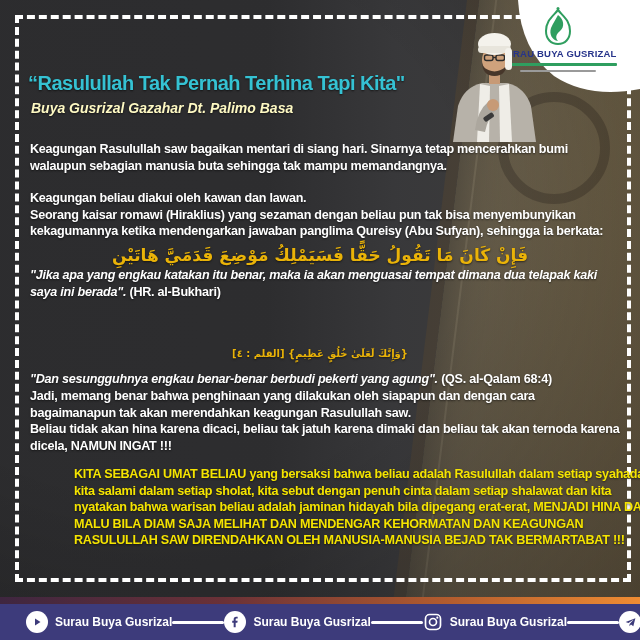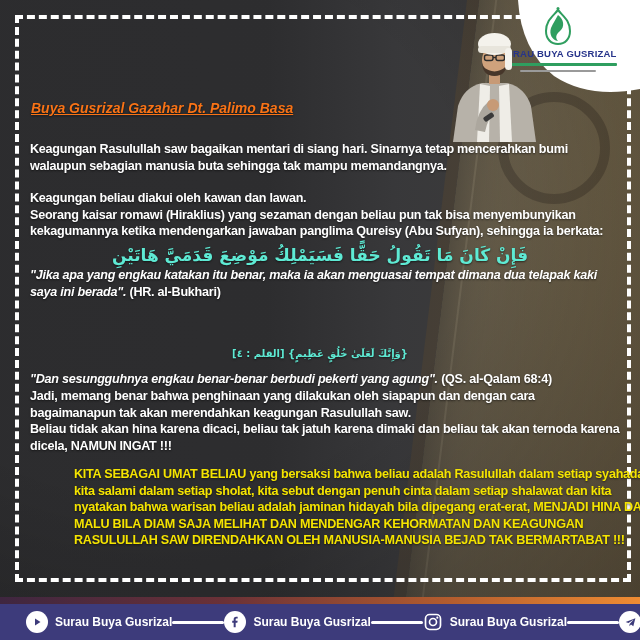--- a/index.html
+++ b/index.html
@@ -45,32 +45,32 @@
   
   .avatar{position:absolute;left:447px;top:30px;width:95px;height:112px;z-index:5;}
   
   .title{
     position:absolute;left:28px;top:72px;z-index:6;margin:0;
     font-size:20px;font-weight:bold;letter-spacing:-.5px;color:#35c2d3;
     text-shadow:0 1px 2px rgba(0,0,0,.6);white-space:nowrap;
   }
   .speaker{
     position:absolute;left:31px;top:100px;z-index:6;
-    font-size:14px;font-weight:bold;font-style:italic;color:#f97316;
-    text-decoration:underline;text-shadow:0 1px 2px rgba(0,0,0,.6);white-space:nowrap;
+    font-size:14px;font-weight:bold;font-style:italic;color:#fef9c3;
+    text-shadow:0 1px 2px rgba(0,0,0,.6);white-space:nowrap;
   }
   
   .btxt{
     position:absolute;left:30px;width:590px;margin:0;z-index:6;
     font-size:12.6px;font-weight:bold;line-height:16.5px;letter-spacing:-.25px;
     color:#fff;text-shadow:0 1px 2px rgba(0,0,0,.55);white-space:pre-line;
   }
   .arabic{
     position:absolute;left:30px;right:30px;z-index:6;text-align:center;
-    color:#5eead4;font-weight:bold;text-shadow:0 1px 2px rgba(0,0,0,.55);
+    color:#eab308;font-weight:bold;text-shadow:0 1px 2px rgba(0,0,0,.55);
     font-family:"DejaVu Sans", sans-serif;
   }
   .p1{top:141px}.p2{top:190px}
   .a1{top:245px;font-size:17px}
   .t1{top:267px}
   .p3{top:305px}
   .a2{top:348px;font-size:10px}
   .t2{top:371px}
   .p4{top:388px}
   .warning{top:466px;color:#f5e400;margin-left:44px;}
@@ -139,20 +139,21 @@
       <rect x="37.5" y="25" width="8.5" height="5.5" rx="2" fill="none" stroke="#2c2c2c" stroke-width="1.4"></rect>
       <rect x="49" y="25" width="8.5" height="5.5" rx="2" fill="none" stroke="#2c2c2c" stroke-width="1.4"></rect>
       <line x1="46" y1="27.5" x2="49" y2="27.5" stroke="#2c2c2c" stroke-width="1.4"></line>
 
       <ellipse cx="47.5" cy="14" rx="16.5" ry="11" fill="#f4f2ec"></ellipse>
       <rect x="31" y="16" width="33" height="7" rx="3.5" fill="#e8e5dc"></rect>
       <rect x="58" y="18" width="7" height="22" rx="3.5" fill="#f4f2ec"></rect>
     </svg>
   </div>
 
+  <h1 class="title">“Rasulullah Tak Pernah Terhina Tapi Kita"</h1>
   <div class="speaker">Buya Gusrizal Gazahar Dt. Palimo Basa</div>
 
   <p class="btxt p2">Keagungan beliau diakui oleh kawan dan lawan.
 Seorang kaisar romawi (Hiraklius) yang sezaman dengan beliau pun tak bisa menyembunyikan kekagumannya ketika mendengarkan jawaban panglima Qureisy (Abu Sufyan), sehingga ia berkata:</p>
   <p class="btxt p1">Keagungan Rasulullah saw bagaikan mentari di siang hari. Sinarnya tetap mencerahkan bumi walaupun sebagian manusia buta sehingga tak mampu memandangnya.</p>
   <div class="arabic a1" dir="rtl">فَإِنْ كَانَ مَا تَقُولُ حَقًّا فَسَيَمْلِكُ مَوْضِعَ قَدَمَيَّ هَاتَيْنِ</div>
   <p class="btxt trans t1"><span class="q">"Jika apa yang engkau katakan itu benar, maka ia akan menguasai tempat dimana dua telapak kaki saya ini berada".</span> <span class="r">(HR. al-Bukhari)</span></p>
   <div class="arabic a2" dir="rtl">{وَإِنَّكَ لَعَلَىٰ خُلُقٍ عَظِيمٍ} [القلم : ٤]</div>
   <p class="btxt trans t2"><span class="q">"Dan sesungguhnya engkau benar-benar berbudi pekerti yang agung".</span> <span class="r">(QS. al-Qalam 68:4)</span></p>
   <p class="btxt p4">Jadi, memang benar bahwa penghinaan yang dilakukan oleh siapapun dan dengan cara bagaimanapun tak akan merendahkan keagungan Rasulullah saw.

